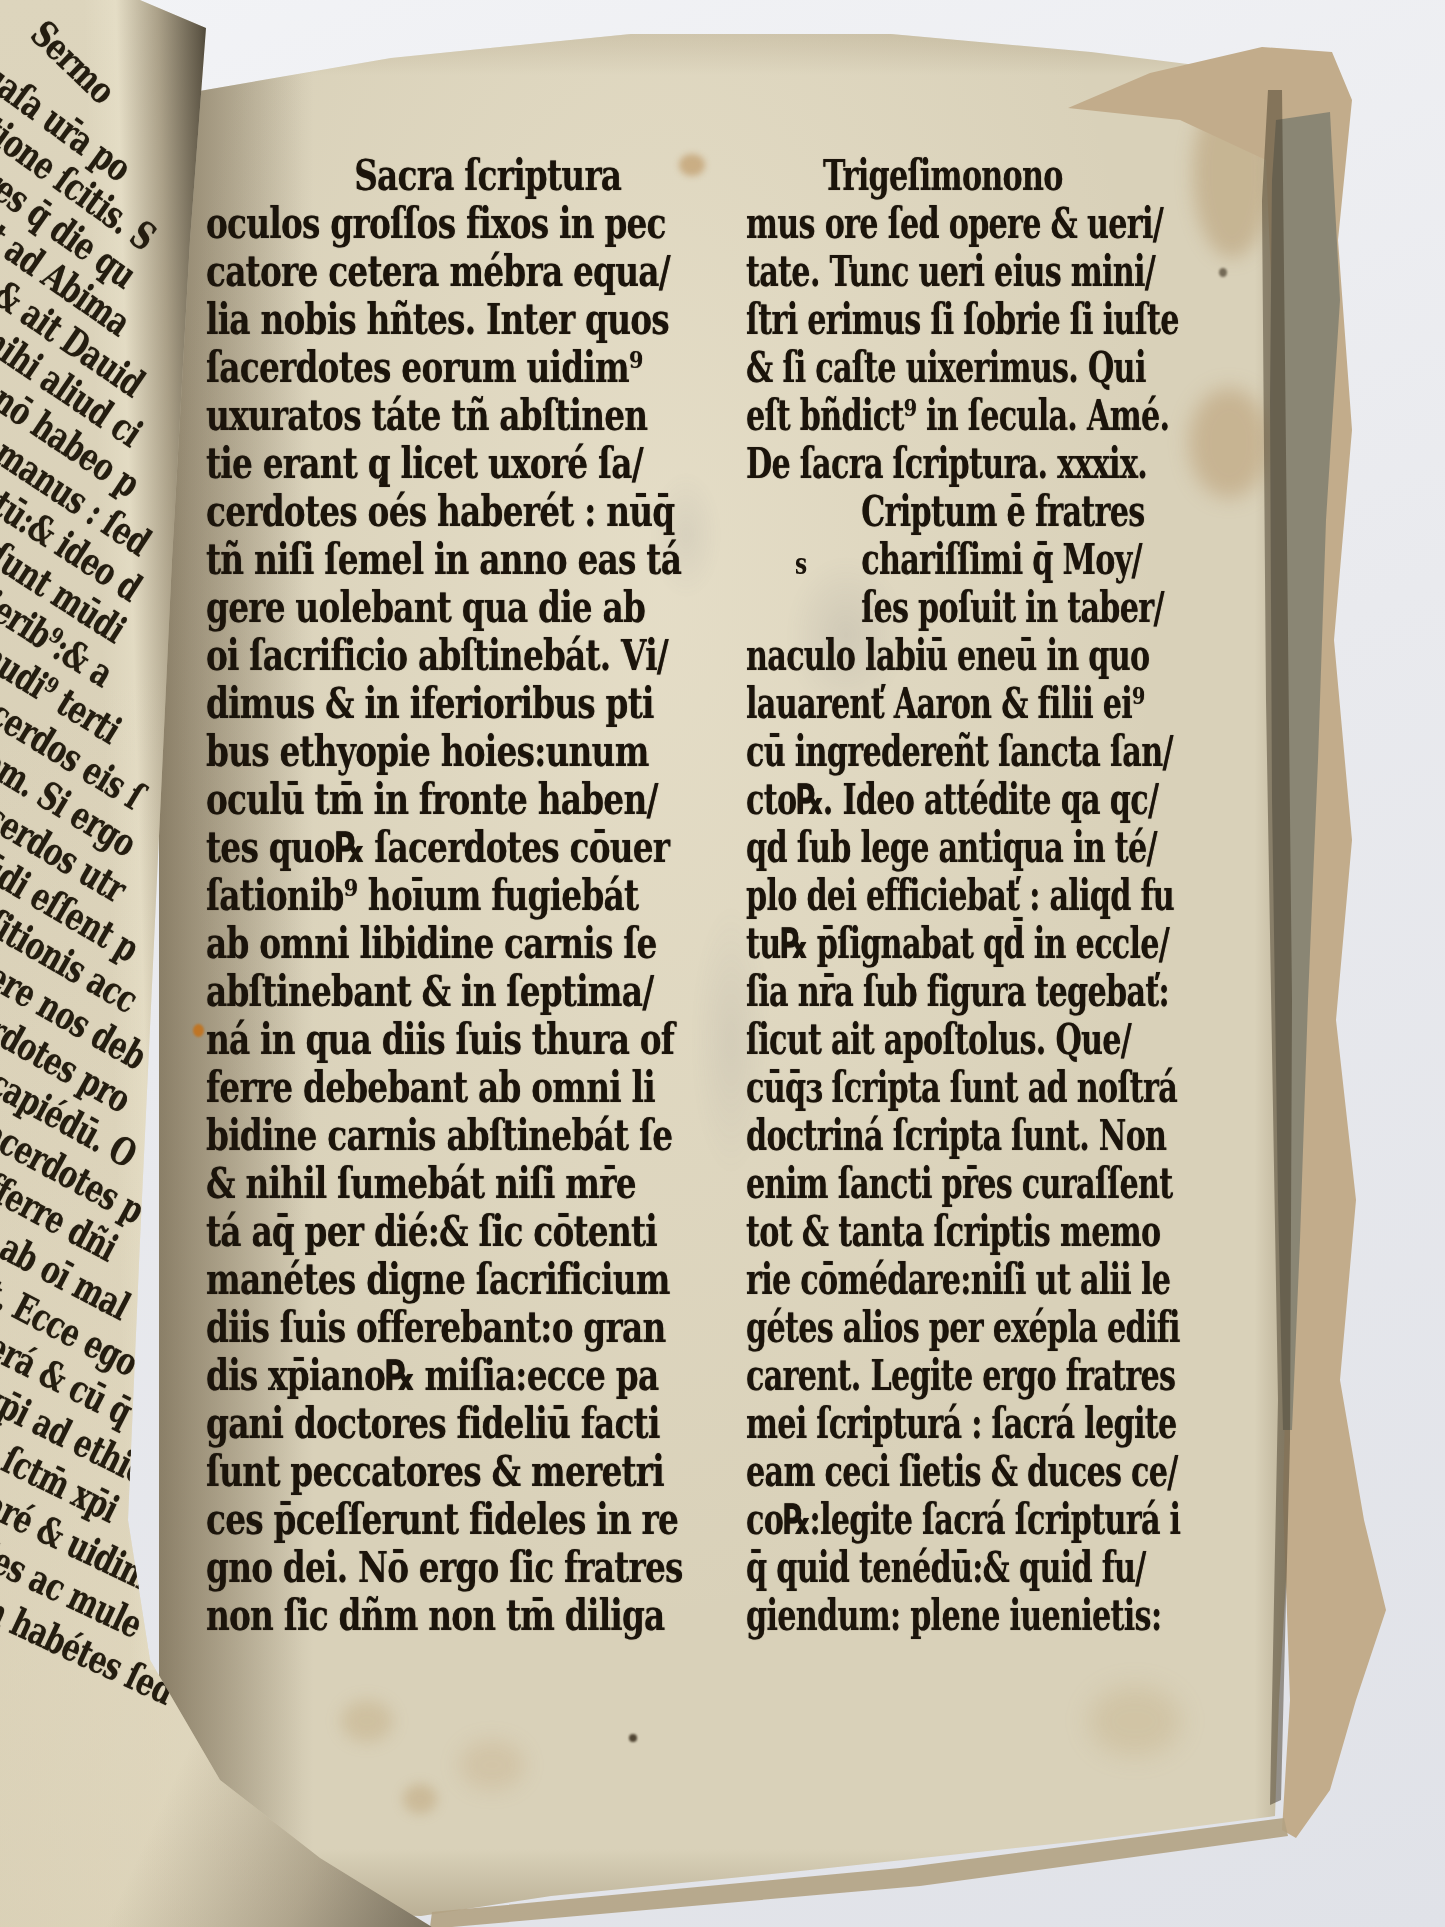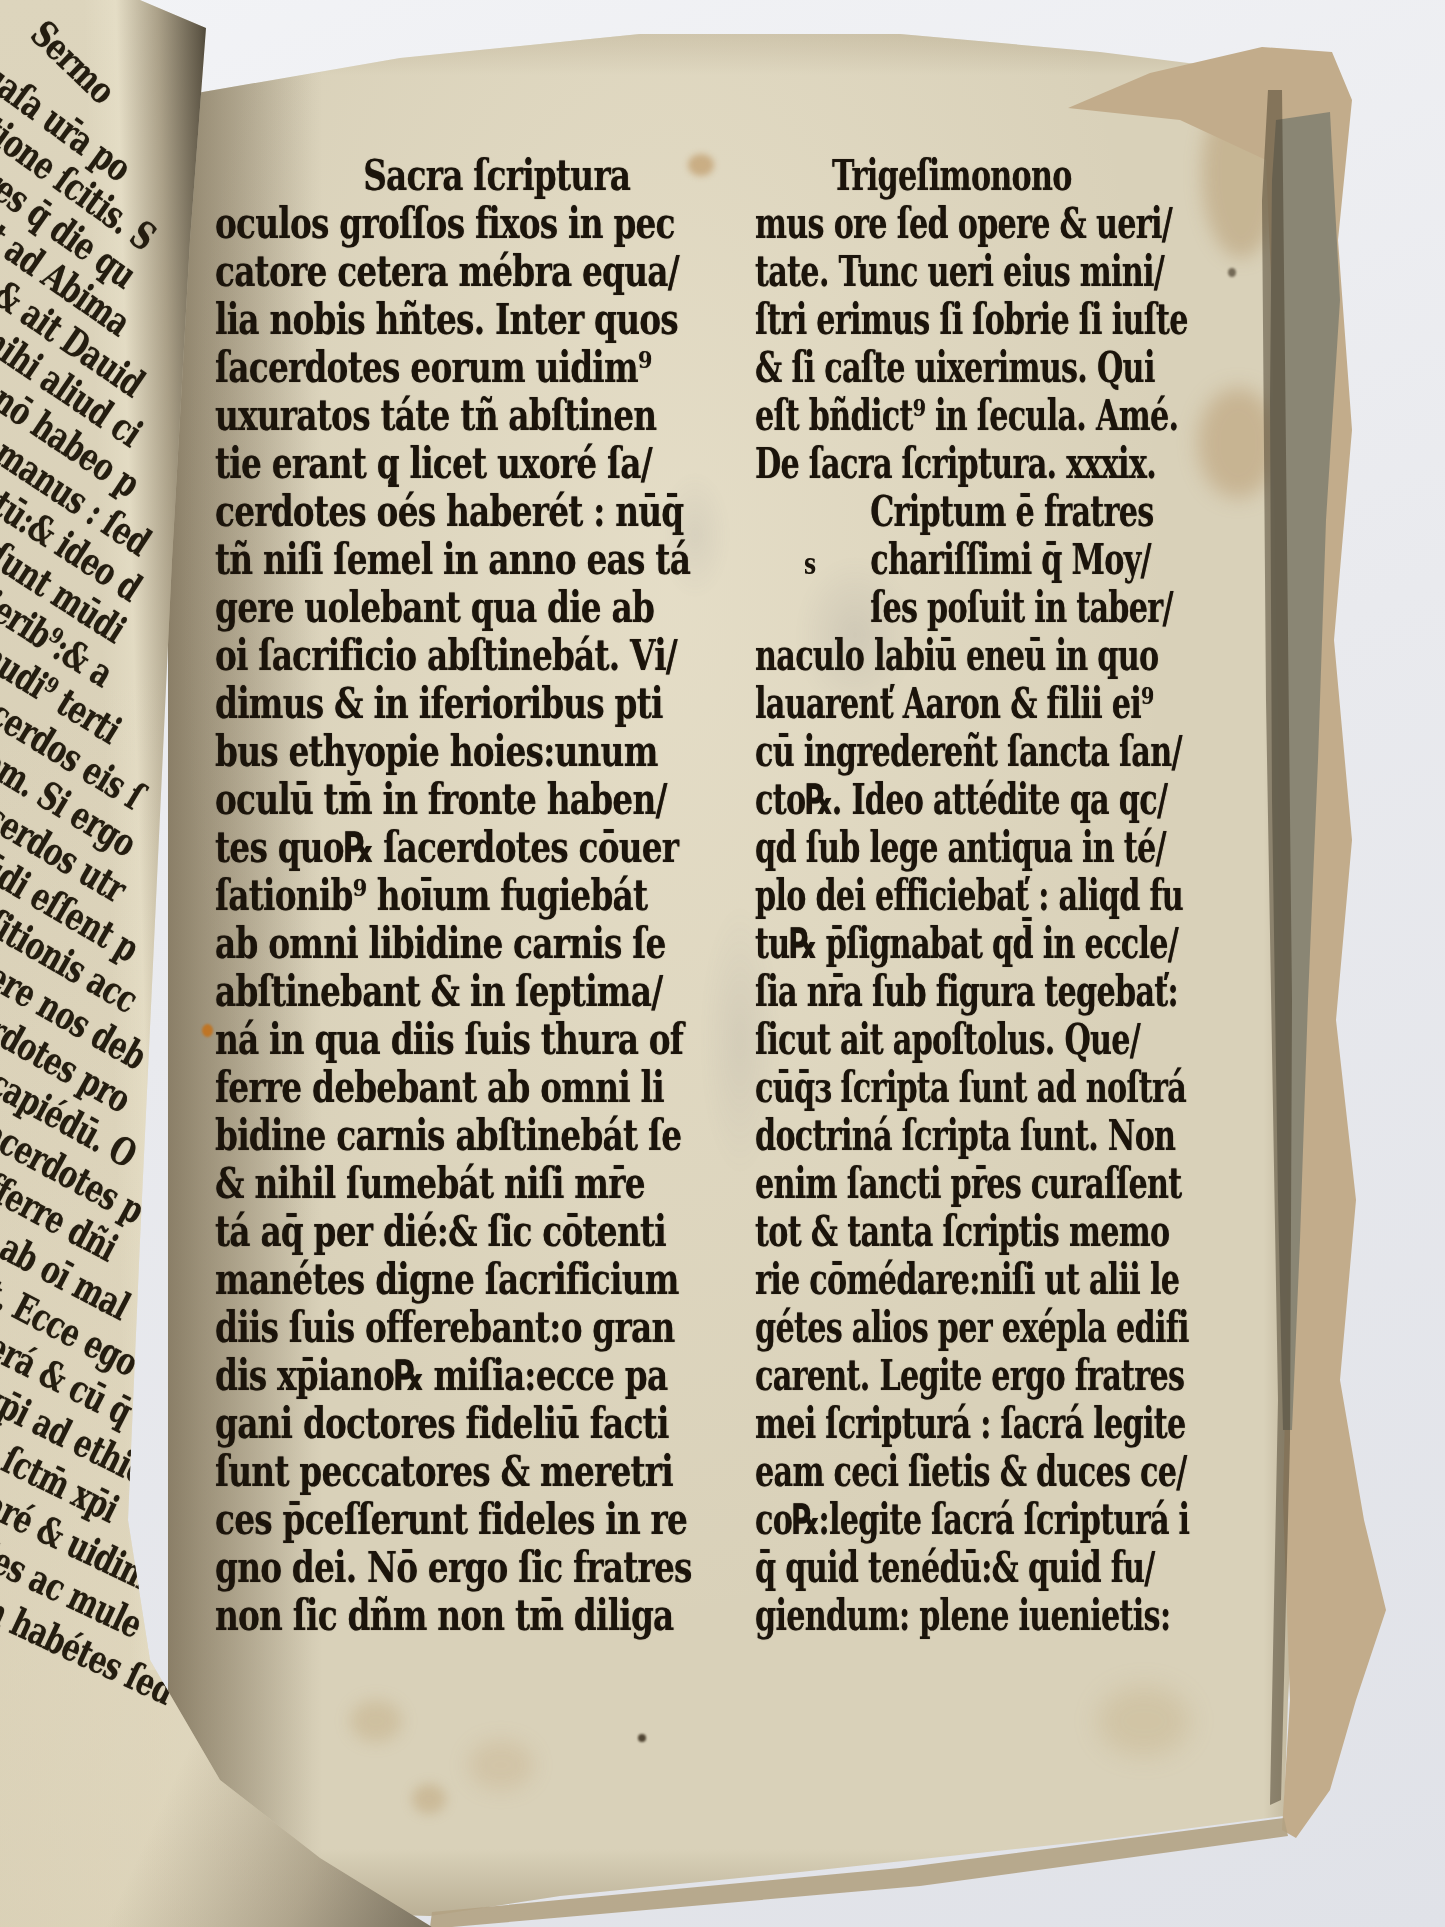--- a/index.html
+++ b/index.html
@@ -3,21 +3,21 @@
 <meta charset="utf-8">
 <style>
   html,body{margin:0;padding:0;background:#dfe1e6;}
   .scene{
     position:relative;width:1445px;height:1927px;overflow:hidden;
     background:linear-gradient(160deg,#f2f3f6 0%,#e9eaee 45%,#e0e2e8 100%);
     font-family:"DejaVu Serif","DejaVu Sans",serif;
   }
   
   .page-main{
-    position:absolute;left:150px;top:18px;width:1160px;height:1907px;
+    position:absolute;left:141px;top:18px;width:1160px;height:1907px;
     background:
       radial-gradient(ellipse at 45% 30%, rgba(238,231,210,.55) 0%, rgba(238,231,210,0) 55%),
       linear-gradient(to right, rgba(125,104,68,.30) 0%, rgba(125,104,68,0) 14%),
       linear-gradient(to left, rgba(110,92,60,.38) 0%, rgba(110,92,60,0) 4%),
       linear-gradient(to bottom, rgba(120,100,65,.30) 0%, rgba(120,100,65,0) 3%),
       linear-gradient(to top, rgba(110,92,60,.32) 0%, rgba(110,92,60,0) 4%),
       #d9d1b9;
     clip-path:polygon(18px 80px,250px 40px,490px 16px,750px 16px,950px 34px,1127px 56px,
       1138px 382px,1148px 982px,1152px 1442px,1138px 1682px,1134px 1798px,
       950px 1822px,650px 1854px,410px 1878px,280px 1898px,150px 1894px,18px 1882px);

